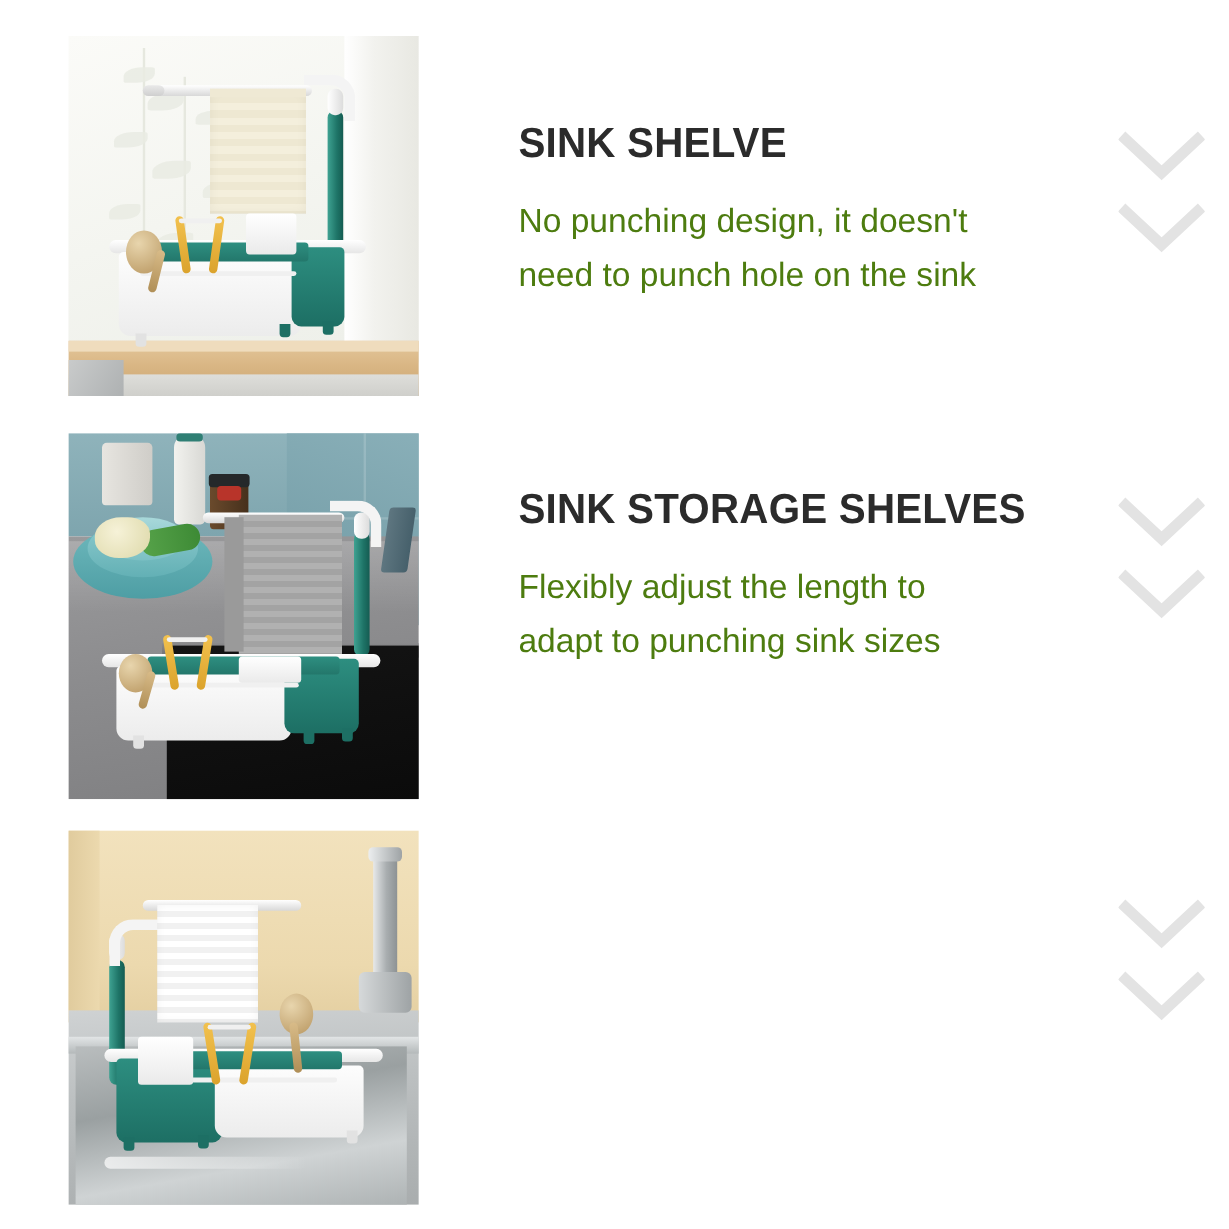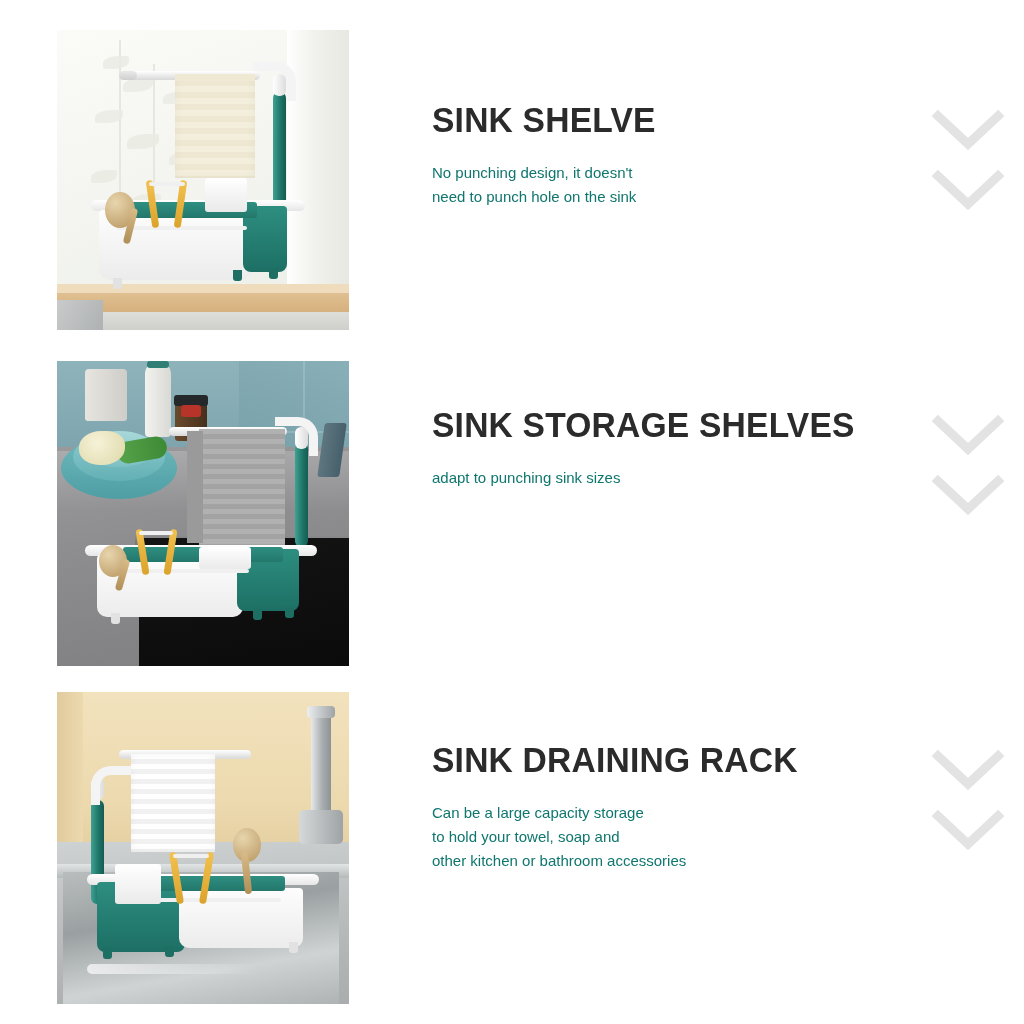--- a/index.html
+++ b/index.html
@@ -115,21 +115,21 @@
   .towel{position:absolute;}
 
   
   .textblock{position:absolute;left:432px;}
   .title{
     font-weight:bold;color:#2b2b2b;letter-spacing:.2px;
     font-size:35px;line-height:1.05;margin:0 0 22px 0;
     font-family:"Liberation Sans","DejaVu Sans",sans-serif;
     transform:scaleX(.96);transform-origin:left center;white-space:nowrap;
   }
-  .desc{font-size:15px;line-height:1.62;color:#0f766e;margin:0;white-space:nowrap;}
+  .desc{font-size:28px;line-height:1.62;color:#4d7c0f;margin:0;white-space:nowrap;}
 
   
   .chevs{position:absolute;width:72px;}
   .chev{display:block;}
 </style>
 </head>
 <body>
 
 <div class="page">
 
@@ -253,20 +253,21 @@
           <div class="cd-tong" style="left:82px;top:168px;height:46px;transform:rotate(-9deg);"></div>
           <div class="cd-tong" style="left:110px;top:168px;height:46px;transform:rotate(9deg);"></div>
           <div class="cd-rail" style="left:82px;top:170px;width:34px;"></div>
           <div class="cd-sponge" style="left:142px;top:186px;width:52px;height:22px;"></div>
         </div>
       </div>
     </div>
 
     <div class="textblock" style="top:52px;">
       <h2 class="title">SINK STORAGE SHELVES</h2>
+      <p class="desc">Flexibly adjust the length to</p>
       <p class="desc">adapt to punching sink sizes</p>
     </div>
 
     <div class="chevs" style="left:932px;top:58px;">
       <svg class="chev" width="72" height="46" viewBox="0 0 72 46">
         <polyline points="6,8 36,36 66,8" fill="none" stroke="#e3e3e3" stroke-width="9" stroke-linecap="square" stroke-linejoin="miter"></polyline>
       </svg>
       <svg class="chev" width="72" height="46" viewBox="0 0 72 46" style="margin-top:14px;">
         <polyline points="6,8 36,36 66,8" fill="none" stroke="#e3e3e3" stroke-width="9" stroke-linecap="square" stroke-linejoin="miter"></polyline>
       </svg>
@@ -307,26 +308,20 @@
           <div class="cd-sponge" style="left:58px;top:172px;width:46px;height:40px;"></div>
           <div class="cd-tong" style="left:116px;top:160px;height:52px;transform:rotate(-9deg);"></div>
           <div class="cd-tong" style="left:146px;top:160px;height:52px;transform:rotate(9deg);"></div>
           <div class="cd-rail" style="left:116px;top:162px;width:36px;"></div>
           <div class="cd-brushHead" style="left:176px;top:136px;width:28px;height:34px;"></div>
           <div class="cd-brushHandle" style="left:186px;top:160px;height:42px;transform:rotate(-6deg);"></div>
         </div>
       </div>
     </div>
 
-    <div class="textblock" style="top:56px;">
-      <h2 class="title">SINK DRAINING RACK</h2>
-      <p class="desc">Can be a large capacity storage</p>
-      <p class="desc">to hold your towel, soap and</p>
-      <p class="desc">other kitchen or bathroom accessories</p>
-    </div>
 
     <div class="chevs" style="left:932px;top:62px;">
       <svg class="chev" width="72" height="46" viewBox="0 0 72 46">
         <polyline points="6,8 36,36 66,8" fill="none" stroke="#e3e3e3" stroke-width="9" stroke-linecap="square" stroke-linejoin="miter"></polyline>
       </svg>
       <svg class="chev" width="72" height="46" viewBox="0 0 72 46" style="margin-top:14px;">
         <polyline points="6,8 36,36 66,8" fill="none" stroke="#e3e3e3" stroke-width="9" stroke-linecap="square" stroke-linejoin="miter"></polyline>
       </svg>
     </div>
   </div>

